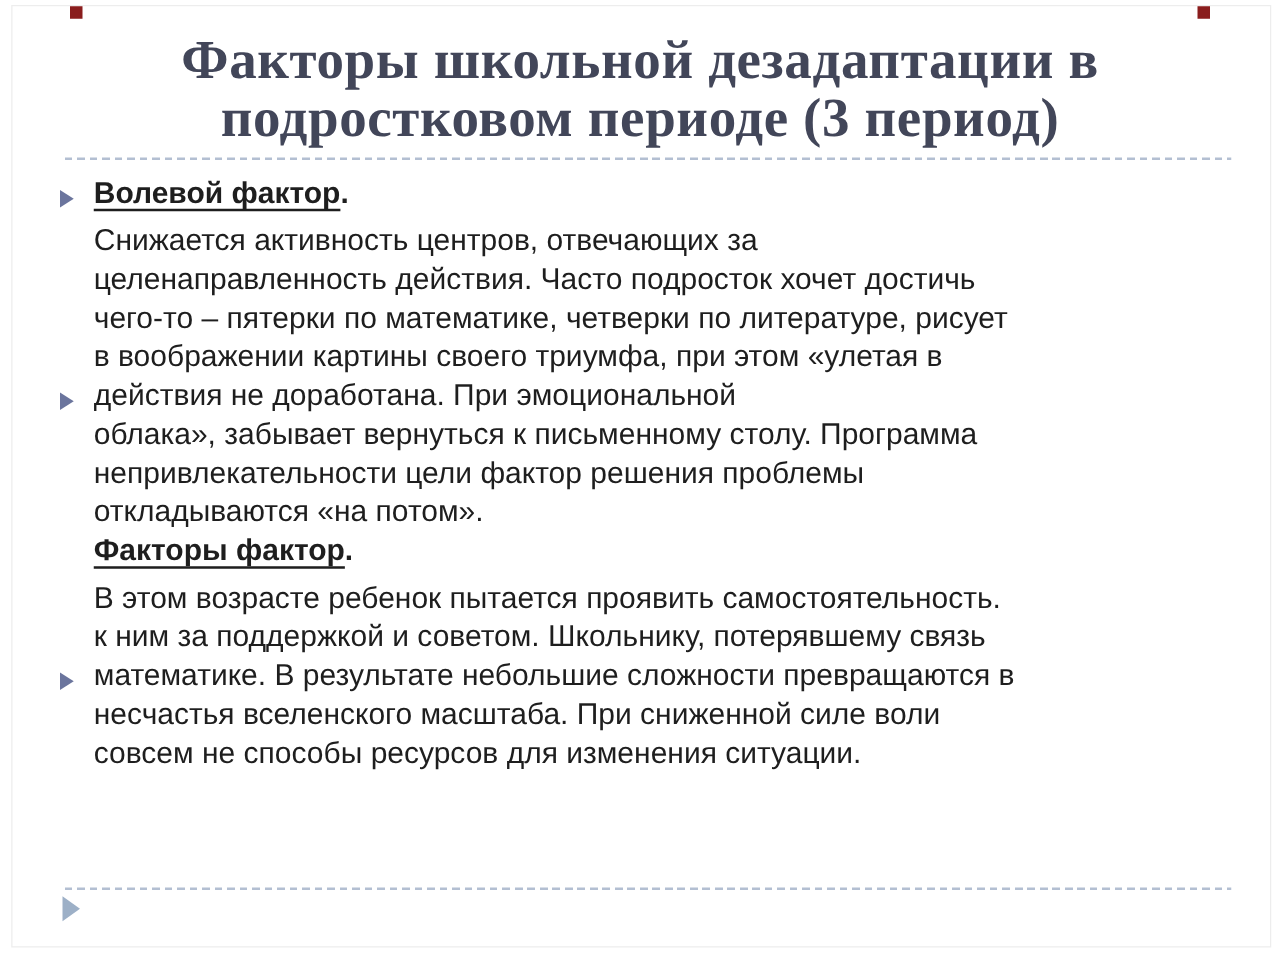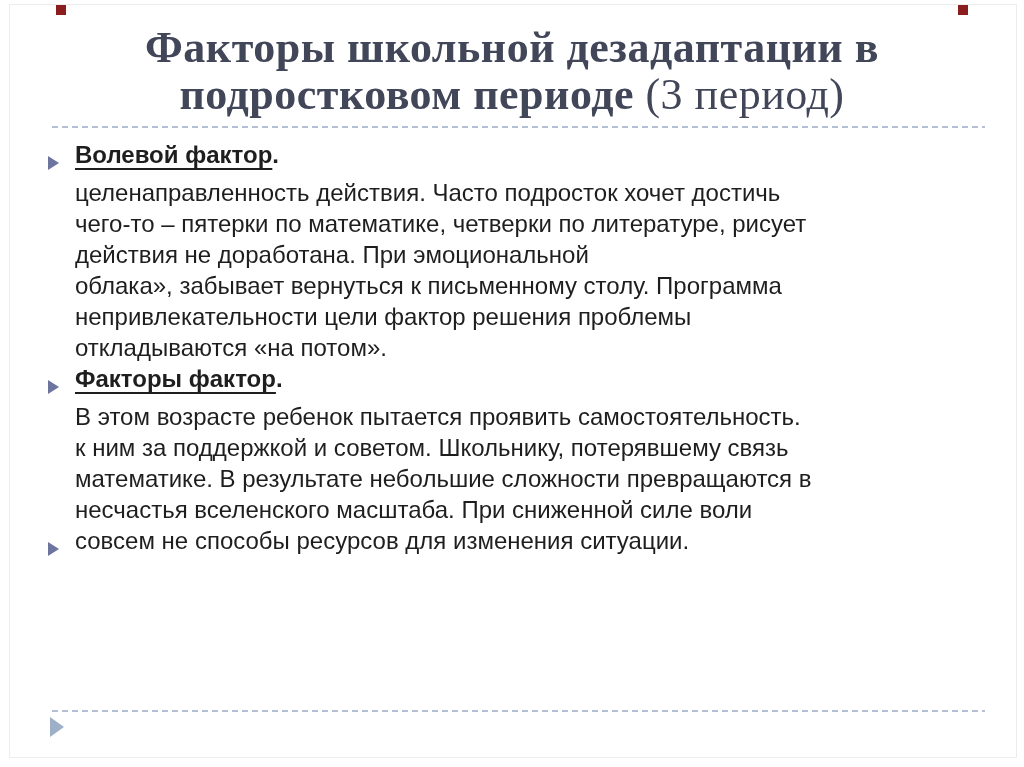--- a/index.html
+++ b/index.html
@@ -41,41 +41,41 @@
     left: 60px;
     width: 904px;
     text-align: center;
     font-family: "Liberation Serif", "DejaVu Serif", serif;
     font-size: 44px;
     line-height: 47px;
     color: #424659;
     letter-spacing: 0.5px;
   }
   .slide-title .t-bold { font-weight: bold; }
-  .slide-title .t-normal { font-weight: normal; }
+  .slide-title .t-normal { font-weight: bold; }
 
   .dashed-divider {
     position: absolute;
     left: 52px;
     width: 933px;
     height: 2px;
     background: repeating-linear-gradient(90deg, #b3bfd2 0px, #b3bfd2 6px, transparent 6px, transparent 10px);
   }
   .dashed-divider.top    { top: 126px; }
   .dashed-divider.bottom { top: 710px; }
 
   .content {
     position: absolute;
     left: 44px;
     top: 139px;
     width: 946px;
   }
   .bullet-item {
     display: flex;
-    align-items: flex-end;
+    align-items: center;
     margin-bottom: 7px;
   }
   .bullet-triangle {
     flex: 0 0 auto;
     width: 0;
     height: 0;
     border-left: 11px solid #6b759d;
     border-top: 7px solid transparent;
     border-bottom: 7px solid transparent;
     margin-top: 9px;
@@ -132,22 +132,24 @@
       <div class="bullet-triangle"></div>
       <div class="bullet-text heading-line">
         <span class="underlined">Волевой фактор</span><span>.</span>
       </div>
     </div>
 
     <div class="bullet-item">
       <div class="bullet-triangle"></div>
       <div class="bullet-text">
         <div>
+            <div class="text-line">Снижается активность центров, отвечающих за</div>
             <div class="text-line">целенаправленность действия. Часто подросток хочет достичь</div>
             <div class="text-line">чего-то – пятерки по математике, четверки по литературе, рисует</div>
+            <div class="text-line">в воображении картины своего триумфа, при этом «улетая в</div>
             <div class="text-line">действия не доработана. При эмоциональной</div>
             <div class="text-line">облака», забывает вернуться к письменному столу. Программа</div>
             <div class="text-line">непривлекательности цели фактор решения проблемы</div>
             <div class="text-line">откладываются «на потом».</div>
           </div>
         <div class="heading-line">
           <span class="underlined">Факторы фактор</span><span>.</span>
         </div>
       </div>
     </div>

